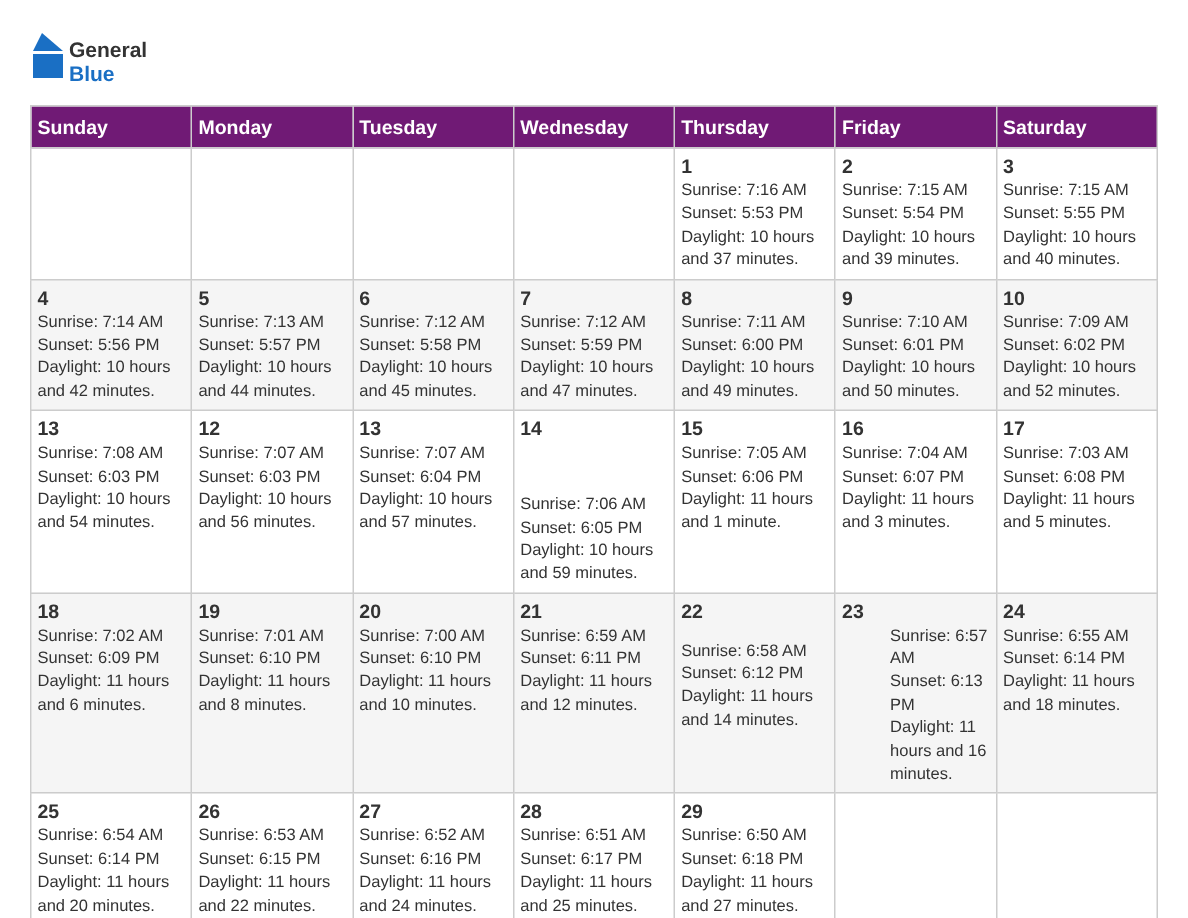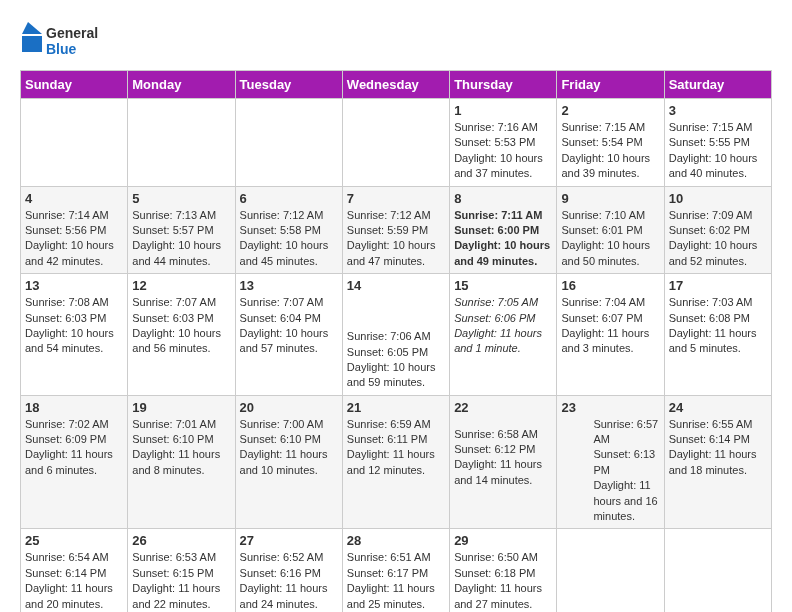--- a/index.html
+++ b/index.html
@@ -32,21 +32,21 @@
     .location-title {
       font-size: 16px;
       color: #333;
     }
     .calendar-table {
       width: 100%;
       border-collapse: collapse;
       font-size: 11px;
     }
     .calendar-table th {
-      background-color: #a21caf;
+      background-color: #701a75;
       color: #fff;
       padding: 6px 4px;
       text-align: left;
       font-size: 13px;
       border: 1px solid #ccc;
     }
     .calendar-table td {
       border: 1px solid #ccc;
       vertical-align: top;
       padding: 4px;
@@ -148,21 +148,21 @@
 Daylight: 10 hours and 45 minutes.</div>
         </td>
         <td>
           <span class="day-number">7</span>
           <div class="day-info" style="white-space: pre-line;">Sunrise: 7:12 AM
 Sunset: 5:59 PM
 Daylight: 10 hours and 47 minutes.</div>
         </td>
         <td>
           <span class="day-number">8</span>
-          <div class="day-info" style="white-space: pre-line; font-weight: bold;">Sunrise: 7:11 AM
+          <div class="day-info" style="white-space: pre-line;">Sunrise: 7:11 AM
 Sunset: 6:00 PM
 Daylight: 10 hours and 49 minutes.</div>
         </td>
         <td>
           <span class="day-number">9</span>
           <div class="day-info" style="white-space: pre-line;">Sunrise: 7:10 AM
 Sunset: 6:01 PM
 Daylight: 10 hours and 50 minutes.</div>
         </td>
         <td>
@@ -192,21 +192,21 @@
 Daylight: 10 hours and 57 minutes.</div>
         </td>
         <td>
           <span class="day-number">14</span>
           <div class="day-info" style="white-space: pre-line; margin-top: 36px;">Sunrise: 7:06 AM
 Sunset: 6:05 PM
 Daylight: 10 hours and 59 minutes.</div>
         </td>
         <td>
           <span class="day-number">15</span>
-          <div class="day-info" style="white-space: pre-line; font-style: italic;">Sunrise: 7:05 AM
+          <div class="day-info" style="white-space: pre-line;">Sunrise: 7:05 AM
 Sunset: 6:06 PM
 Daylight: 11 hours and 1 minute.</div>
         </td>
         <td>
           <span class="day-number">16</span>
           <div class="day-info" style="white-space: pre-line;">Sunrise: 7:04 AM
 Sunset: 6:07 PM
 Daylight: 11 hours and 3 minutes.</div>
         </td>
         <td>

